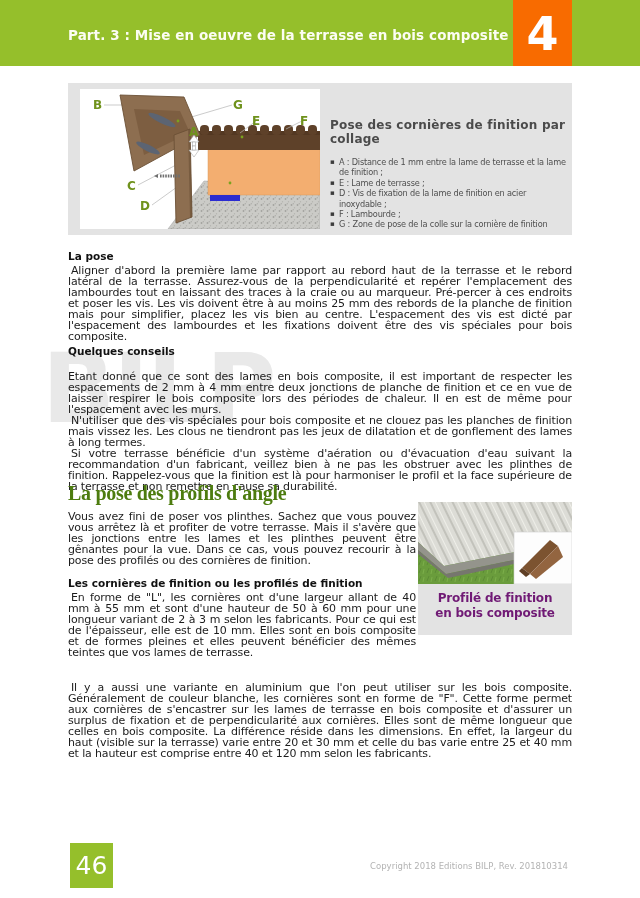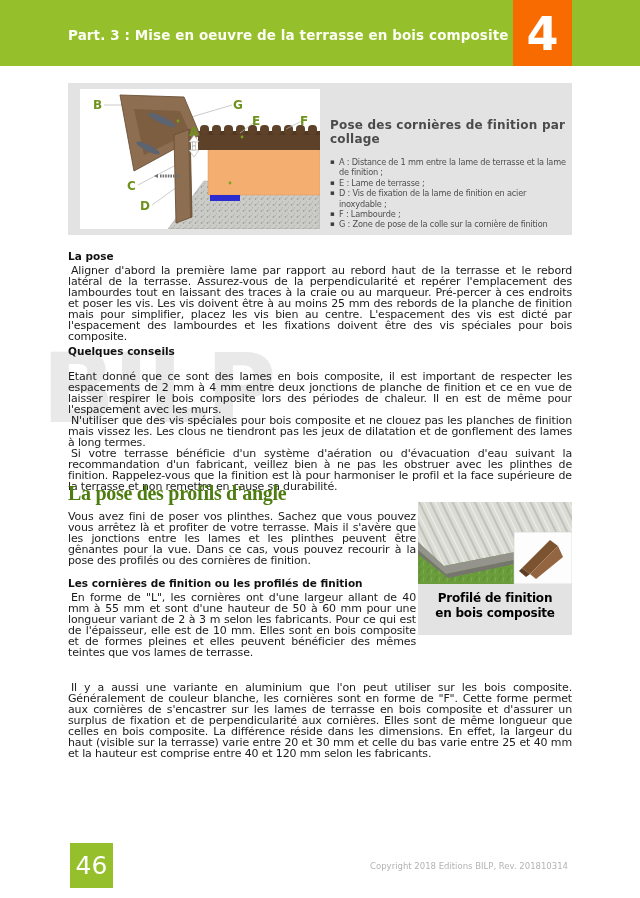--- a/index.html
+++ b/index.html
@@ -73,21 +73,21 @@
   }
   .leftcol { position:absolute; left:68px; top:511px; width:348px; z-index:1; }
   
   .figure2 {
     position:absolute; left:418px; top:502px; width:154px; height:133px;
     background:#e3e3e3; z-index:2;
   }
   .figure2 svg { display:block; }
   .fig2-caption {
     margin-top:7px; padding:0 10px; text-align:center; font-weight:bold;
-    font-size:12px; line-height:15px; color:#000000; letter-spacing:-0.2px;
+    font-size:12px; line-height:15px; color:#701a75; letter-spacing:-0.2px;
   }
   
   .page-number {
     position:absolute; left:70px; top:843px; width:43px; height:45px;
     background:#95bf2b; color:#ffffff; font-size:25px; text-align:center;
     line-height:45px; z-index:2;
   }
   .copyright {
     position:absolute; right:72px; top:861px; font-size:8.5px; color:#b3b3b3;
     z-index:2; letter-spacing:0;text-align:center;

